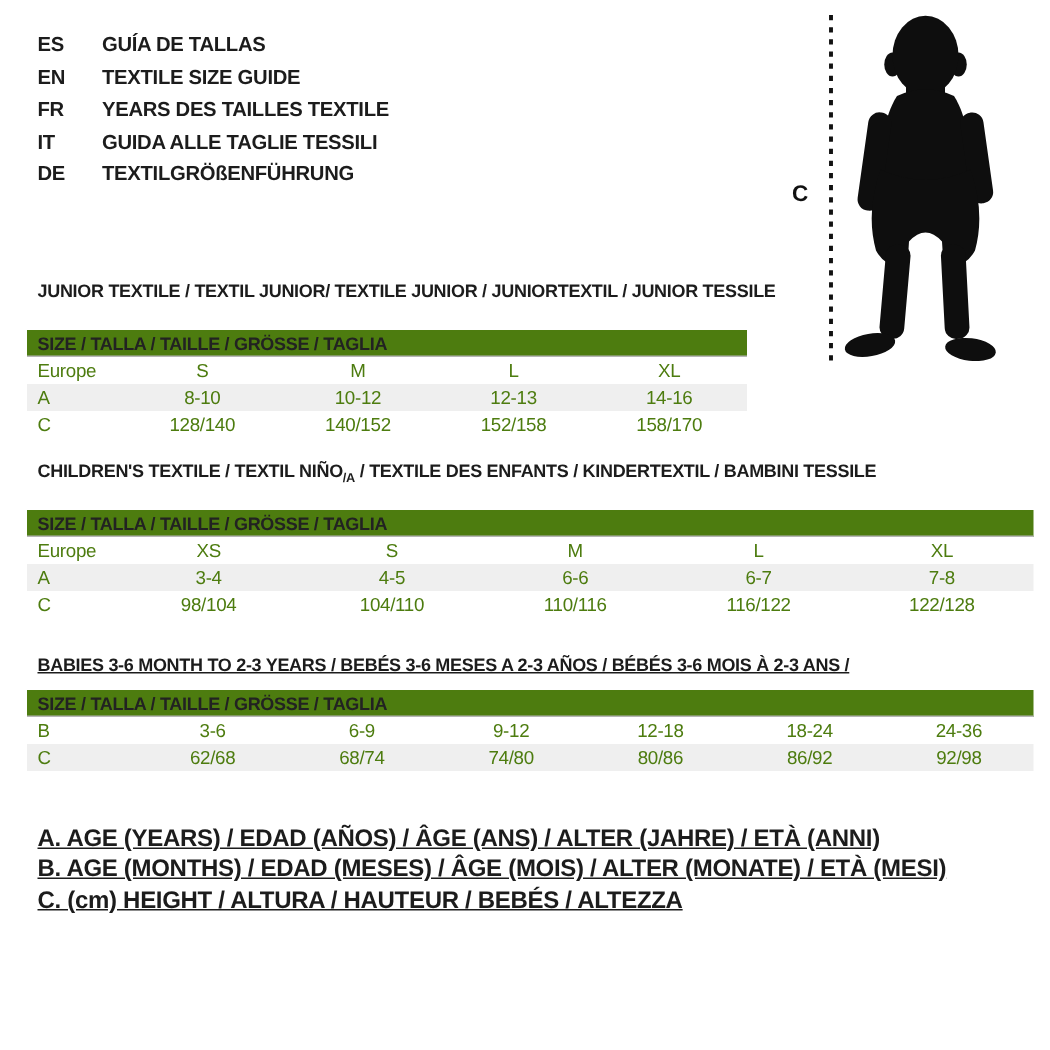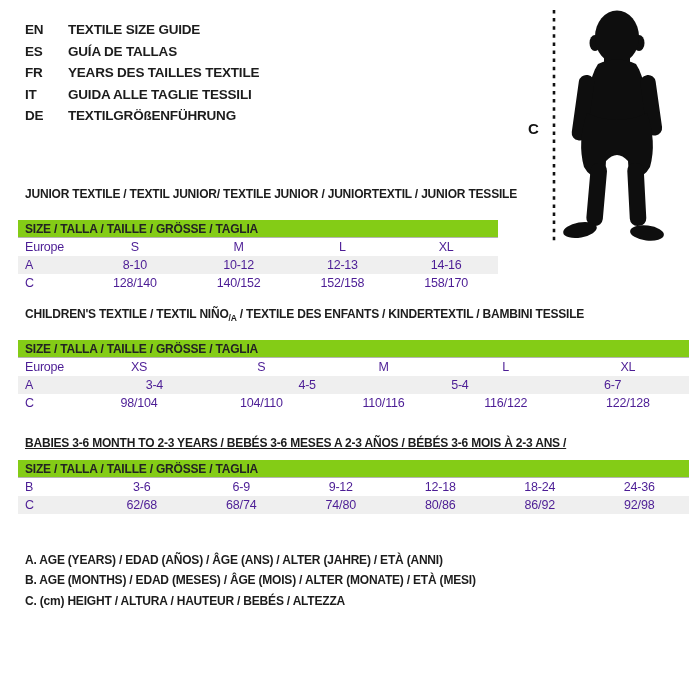--- a/index.html
+++ b/index.html
@@ -27,57 +27,57 @@
     letter-spacing:-0.2px; line-height:15px; width:660px;
   }
   .two-line { line-height:20px;text-decoration:underline; }
   .sub { font-size:8.5px; vertical-align:sub; }
 
   
   .stable { margin-left:18px; }
   .t1 { width:480px; }
   .t2, .t3 { width:671px; }
   .tbar {
-    background:#84cc16; height:18px; line-height:18px; padding-left:7px;
+    background:#4d7c0f; height:18px; line-height:18px; padding-left:7px;
     font-weight:700; font-size:12px; letter-spacing:-0.2px; color:#222;
     border-bottom:1px solid #b5b5b5;
   }
-  .trow { display:flex; height:18px; line-height:18px; font-size:12.5px; letter-spacing:-0.2px; color:#4c1d95; }
+  .trow { display:flex; height:18px; line-height:18px; font-size:12.5px; letter-spacing:-0.2px; color:#4d7c0f; }
   .trow.shaded { background:#efefef; }
   .tlabel { padding-left:7px; flex:none; }
   .t1 .tlabel { width:65px; }
   .t2 .tlabel { width:60px; }
   .t3 .tlabel { width:74px; }
   .tcell { flex:1; text-align:center; }
 
   
   .s1 .section-title { margin-top:60px; }
   .s1 .stable { margin-top:18px; }
   .s2 .section-title { margin-top:15px; }
   .s2 .stable { margin-top:14px; }
   .s3 .section-title { margin-top:21px; }
   .s3 .stable { margin-top:7px; }
 
   
   .legend { margin-left:25px; margin-top:36px; }
-  .legend-line { font-size:12px; font-weight:700; letter-spacing:-0.2px; line-height:20.5px; }
+  .legend-line { font-size:16px; font-weight:700; letter-spacing:-0.2px; line-height:20.5px;text-decoration:underline; }
 </style>
 </head>
 <body>
 
 <div class="page">
 
   <div class="langs">
     <div class="lang-row">
+      <span class="lang-code">ES</span>
+      <span>GUÍA DE TALLAS</span>
+    </div>
+    <div class="lang-row">
       <span class="lang-code">EN</span>
       <span>TEXTILE SIZE GUIDE</span>
-    </div>
-    <div class="lang-row">
-      <span class="lang-code">ES</span>
-      <span>GUÍA DE TALLAS</span>
     </div>
     <div class="lang-row">
       <span class="lang-code">FR</span>
       <span>YEARS DES TAILLES TEXTILE</span>
     </div>
     <div class="lang-row">
       <span class="lang-code">IT</span>
       <span>GUIDA ALLE TAGLIE TESSILI</span>
     </div>
     <div class="lang-row">
@@ -146,22 +146,23 @@
           <span class="tcell">XS</span>
           <span class="tcell">S</span>
           <span class="tcell">M</span>
           <span class="tcell">L</span>
           <span class="tcell">XL</span>
         </div>
         <div class="trow shaded">
           <span class="tlabel">A</span>
           <span class="tcell">3-4</span>
           <span class="tcell">4-5</span>
-          <span class="tcell">5-4</span>
+          <span class="tcell">6-6</span>
           <span class="tcell">6-7</span>
+          <span class="tcell">7-8</span>
         </div>
         <div class="trow">
           <span class="tlabel">C</span>
           <span class="tcell">98/104</span>
           <span class="tcell">104/110</span>
           <span class="tcell">110/116</span>
           <span class="tcell">116/122</span>
           <span class="tcell">122/128</span>
         </div>
       </div>

